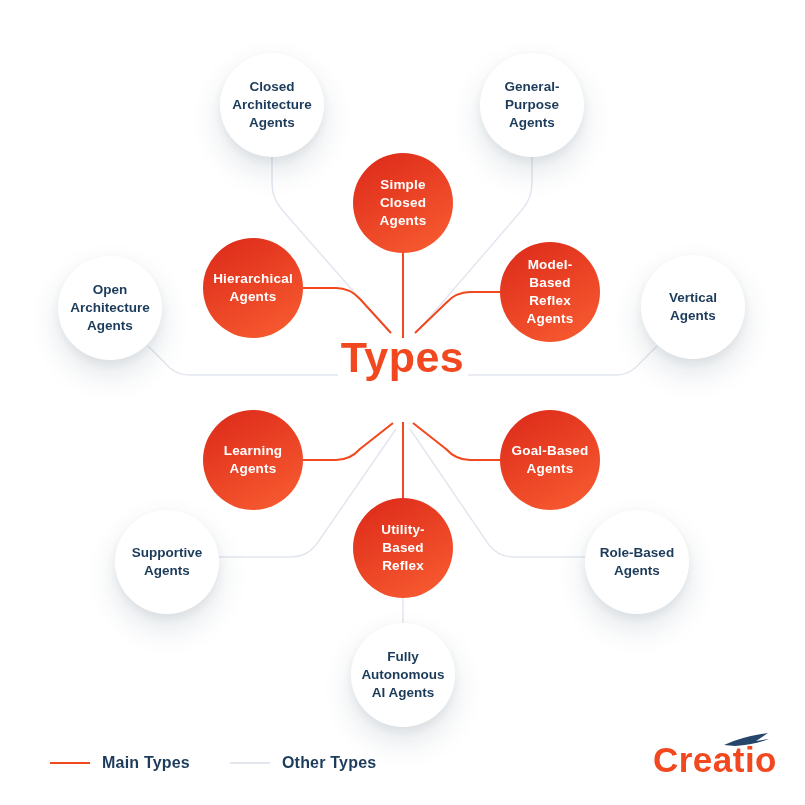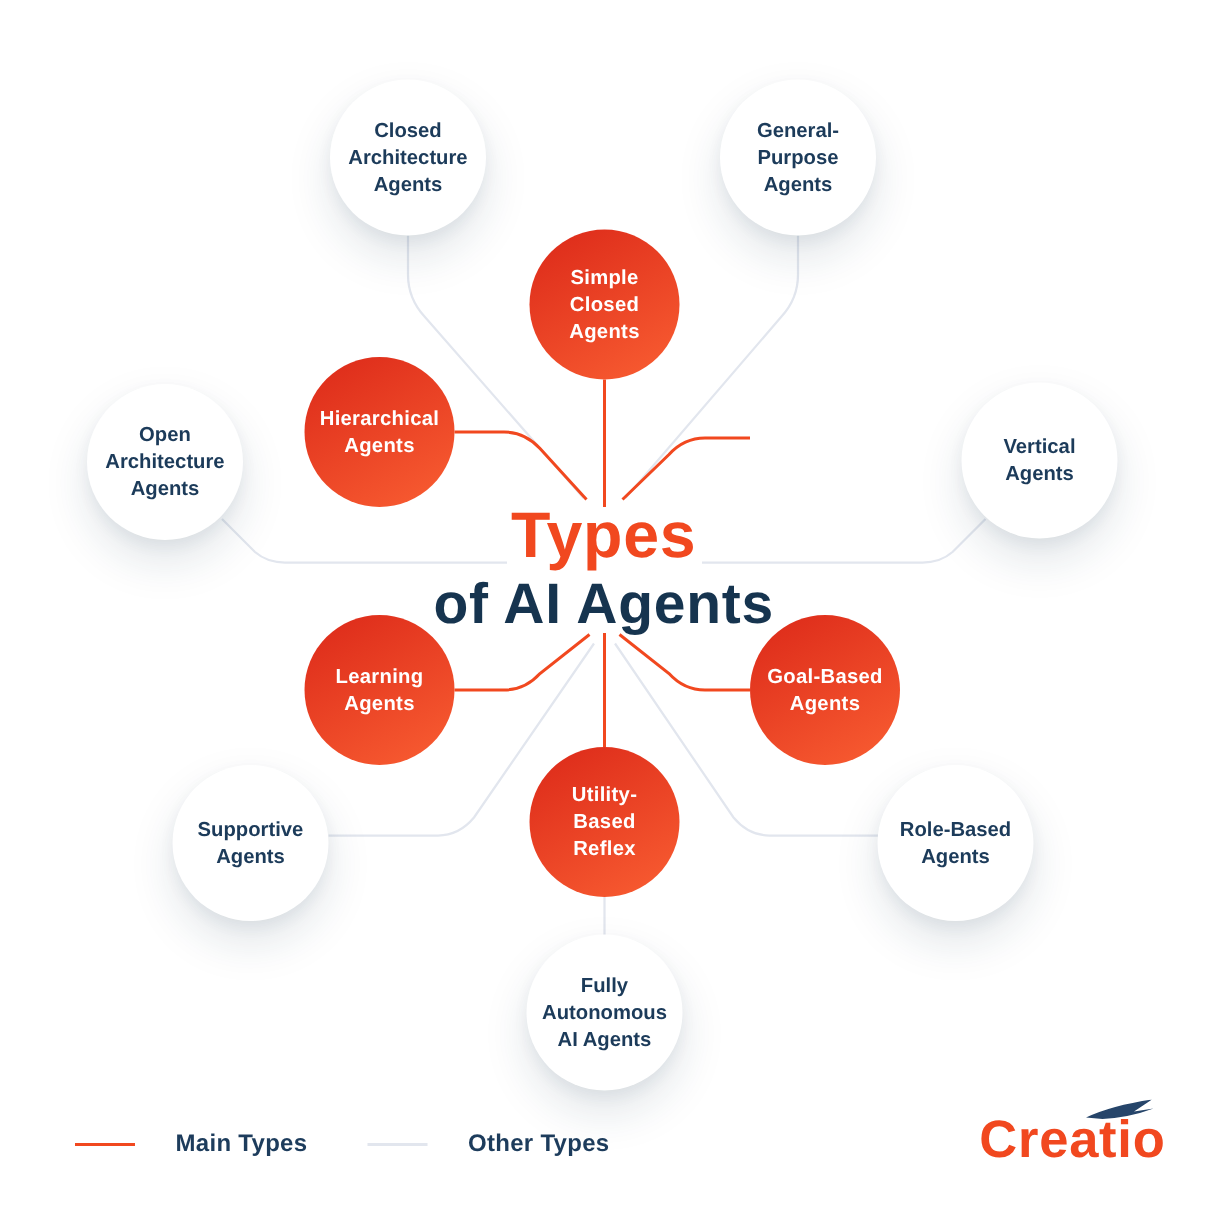--- a/index.html
+++ b/index.html
@@ -60,21 +60,21 @@
   }
   .center-title .t2{
     font-size:38px;font-weight:800;color:#16344f;
     letter-spacing:.5px;line-height:1.0;margin-top:5px;
   }
 
   .legend{
     position:absolute;left:50px;top:754px;
     display:flex;align-items:center;gap:40px;z-index:3;
   }
-  .legend .item{display:flex;align-items:center;gap:27px;}
+  .legend .item{display:flex;align-items:center;gap:12px;}
   .legend .swatch{display:inline-block;width:40px;height:2px;}
   .swatch-main{background:#f1481f;}
   .swatch-other{background:#e2e6ee;}
   .legend .lbl{font-size:16px;font-weight:600;color:#1d3c5c;letter-spacing:.2px;}
 
   .logo{
     position:absolute;right:28px;top:740px;z-index:3;
   }
   .logo .word{
     font-size:35px;font-weight:700;color:#f1481f;letter-spacing:.5px;
@@ -105,25 +105,27 @@
       <path d="M403 422 V498"></path>
       <path d="M303 288 L336 288 Q350 288 360 299 L391 333"></path>
       <path d="M500 292 L470 292 Q456 292 446 303 L415 333"></path>
       <path d="M303 460 L336 460 Q350 460 360 449 L393 423"></path>
       <path d="M500 460 L470 460 Q456 460 446 449 L413 423"></path>
     </g>
   </svg>
 
   <div class="center-title">
     <div class="t1">Types</div>
-    <div class="t2">of AI Agents</div>
   </div>
 
   <div class="node main-node pos-simple">
       <span>Simple Closed Agents</span>
+    </div>
+  <div class="node main-node pos-model">
+      <span>Model-Based Reflex Agents</span>
     </div>
   <div class="node main-node pos-goal">
       <span>Goal-Based Agents</span>
     </div>
   <div class="node main-node pos-utility">
       <span>Utility-Based Reflex</span>
     </div>
   <div class="node main-node pos-learning">
       <span>Learning Agents</span>
     </div>

